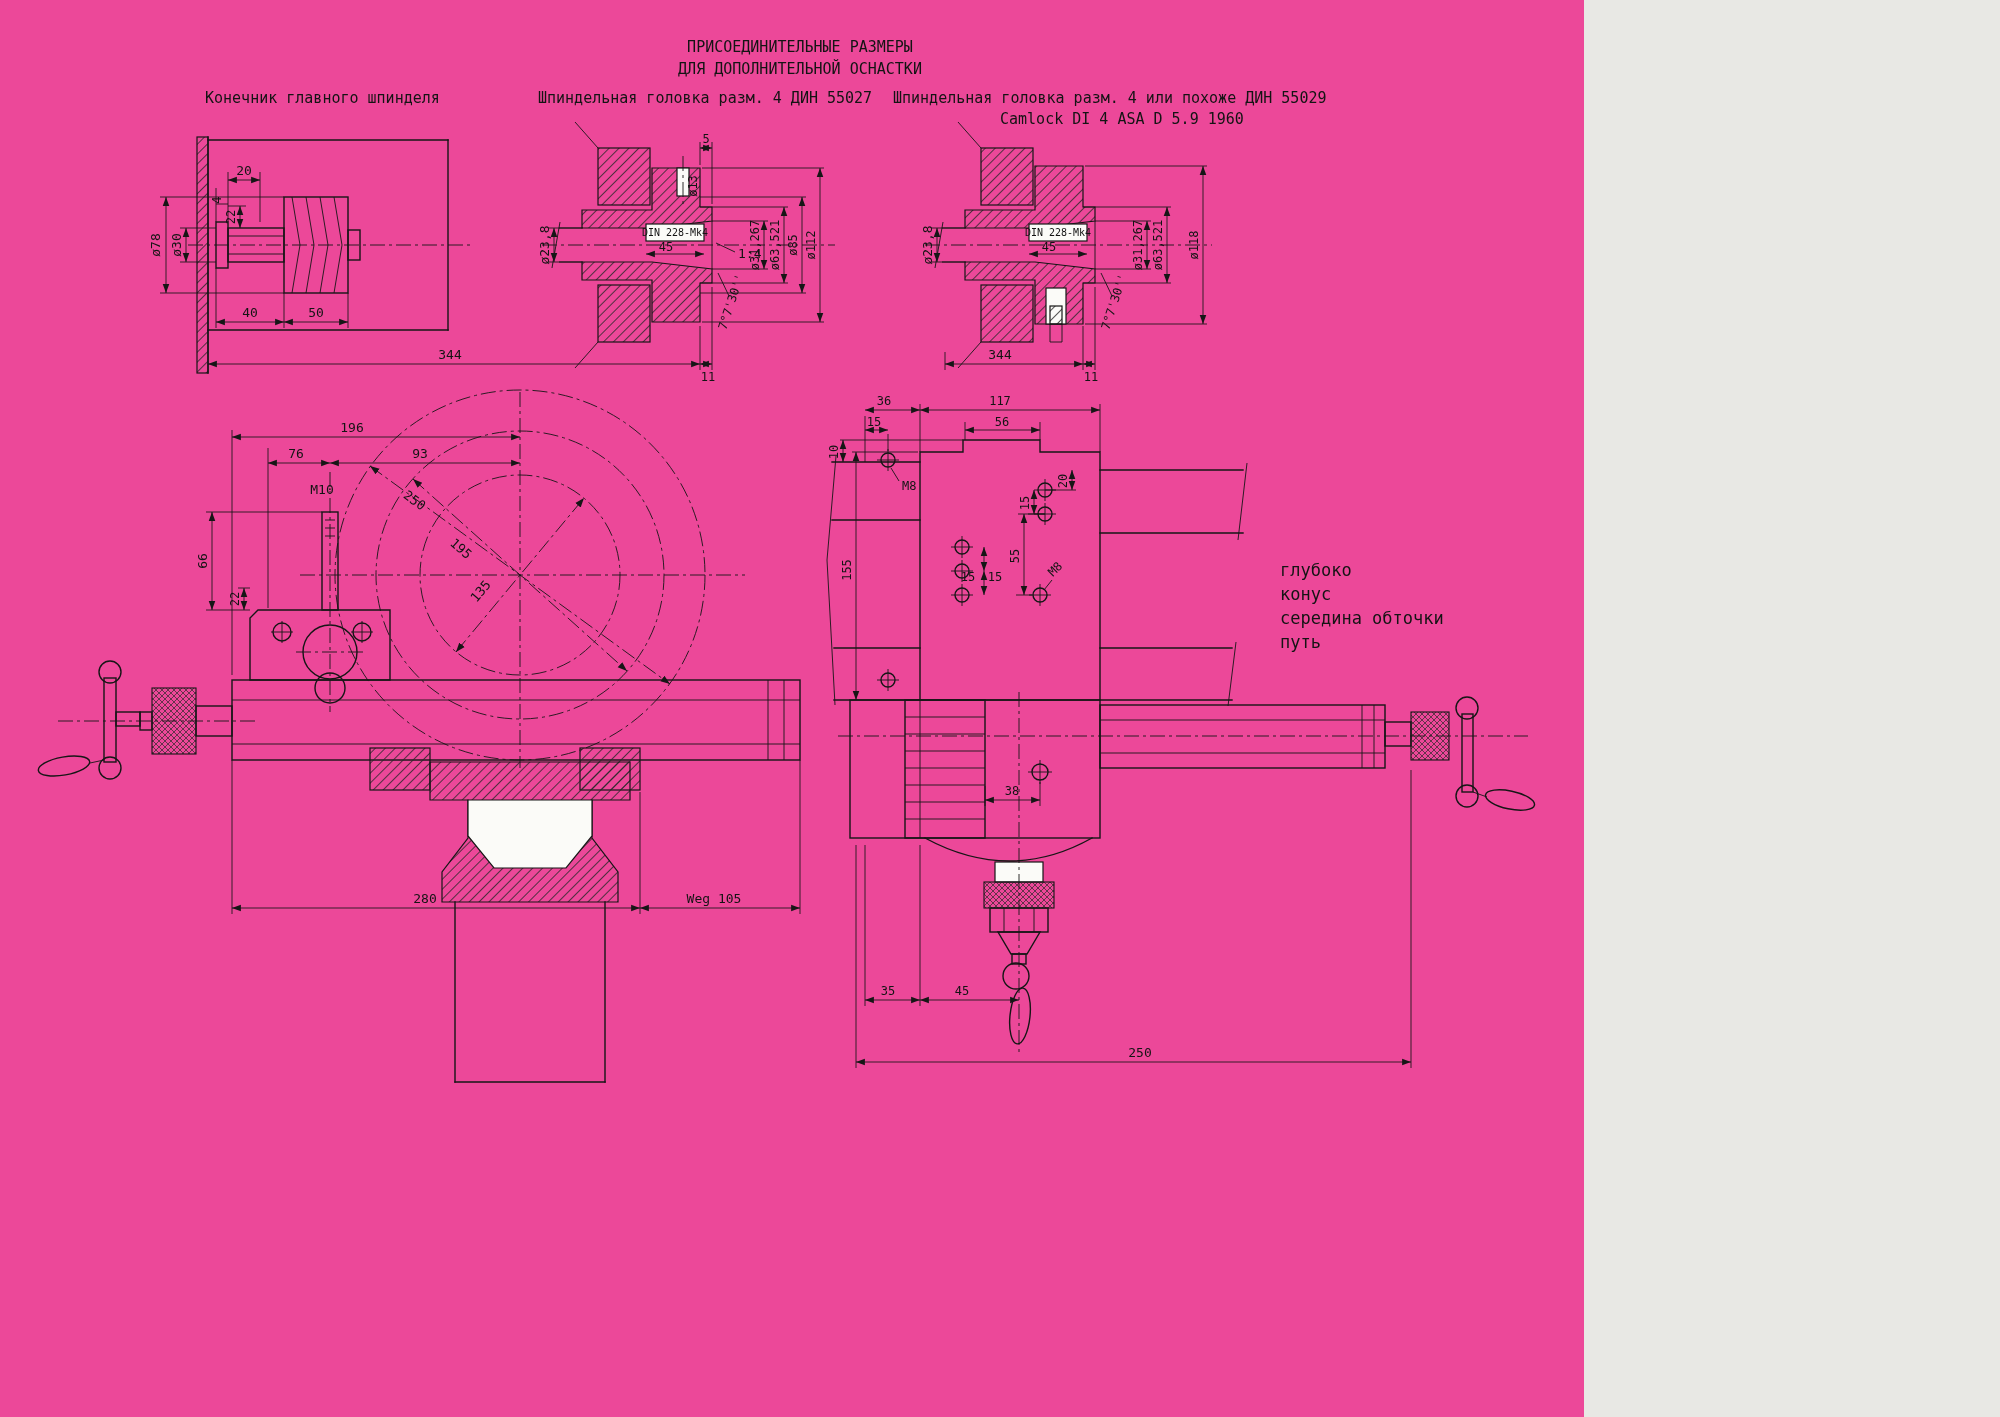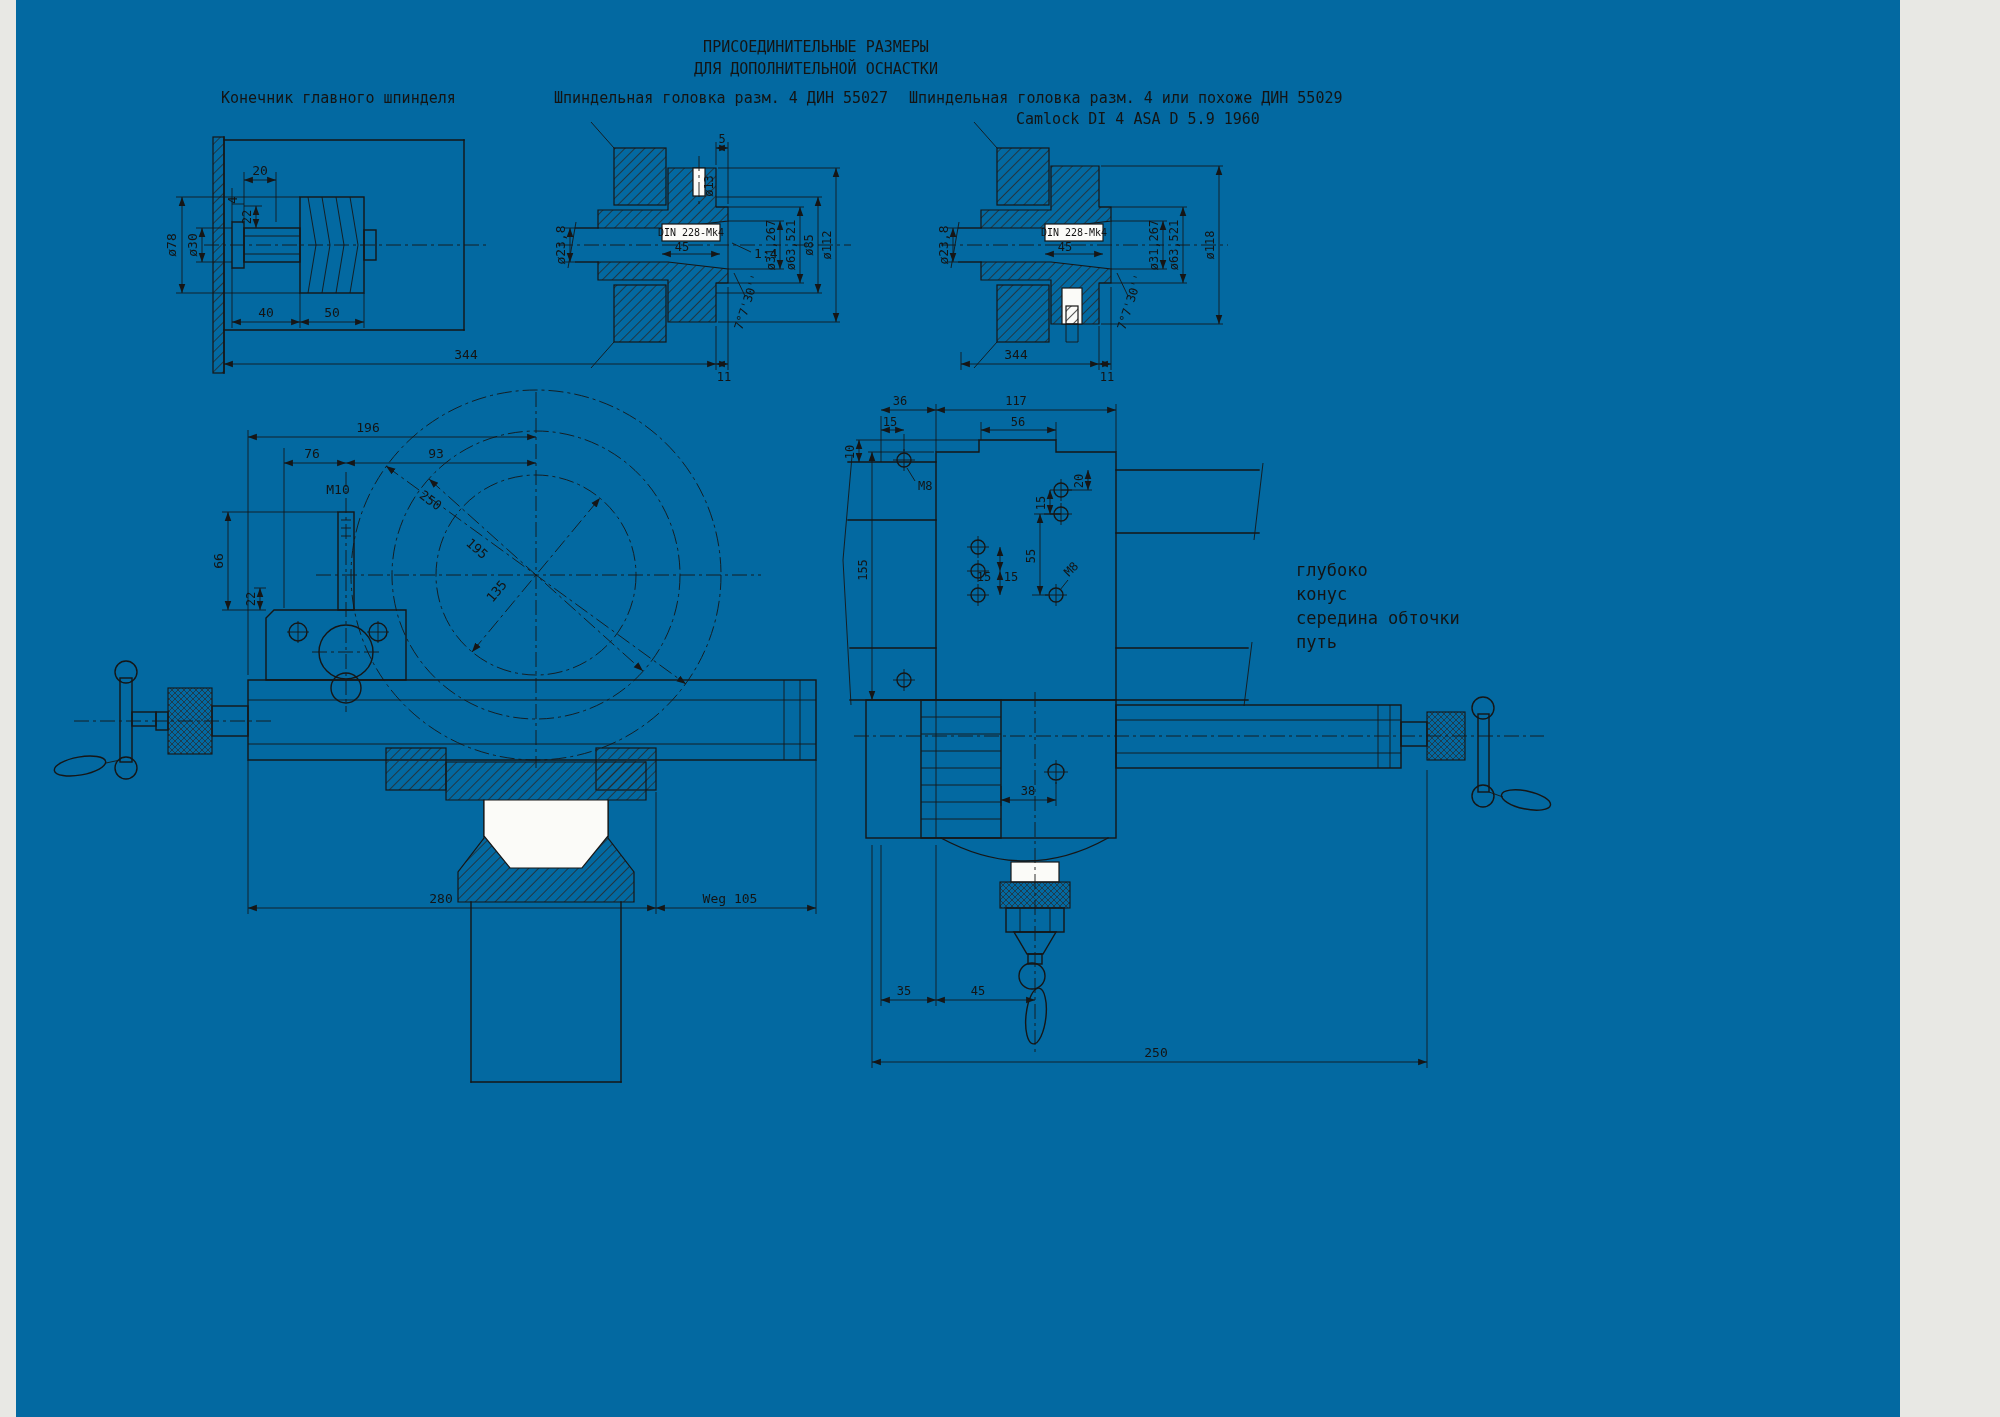--- a/index.html
+++ b/index.html
@@ -1,16 +1,16 @@
 <!DOCTYPE html>
 <html><head>
 <meta charset="utf-8">
 <style>
   html,body{margin:0;padding:0;background:#e8e8e4;}
-  .page{position:relative;width:1884px;height:1417px;background:#0369a1;overflow:hidden;margin-left:16px;}
+  .page{position:relative;width:1584px;height:1417px;background:#ec4899;overflow:hidden;}
   svg{position:absolute;left:0;top:0;}
   text{font-family:"DejaVu Sans Mono","Liberation Mono",monospace;fill:#141414;}
   .s{stroke:#161616;stroke-width:1.4;fill:none;stroke-linecap:square}
   .t{stroke:#161616;stroke-width:0.9;fill:none}
   .d{stroke:#161616;stroke-width:0.85;fill:none}
   .dm{marker-start:url(#ar);marker-end:url(#ar)}
   .c{stroke:#161616;stroke-width:0.9;fill:none;stroke-dasharray:15 4 3 4}
   .h{fill:url(#hz);stroke:#161616;stroke-width:1.2}
   .k{fill:url(#kn);stroke:#161616;stroke-width:1.1}
   .w{fill:#fbfbf8;stroke:#161616;stroke-width:1.2}

